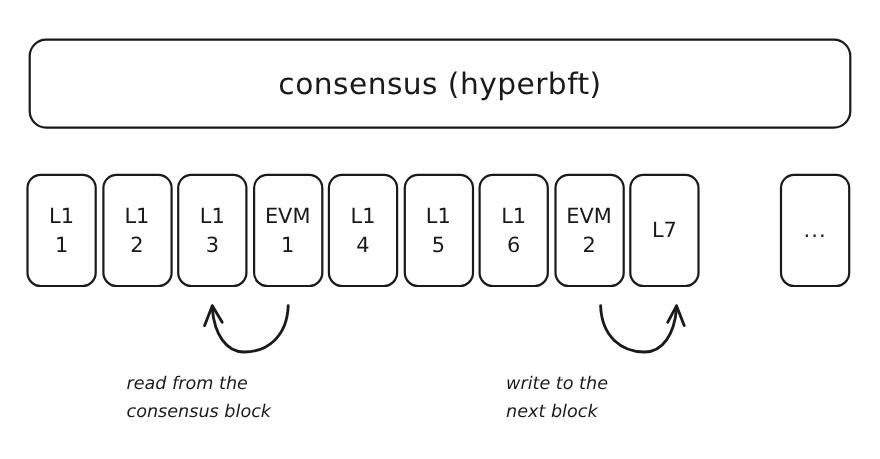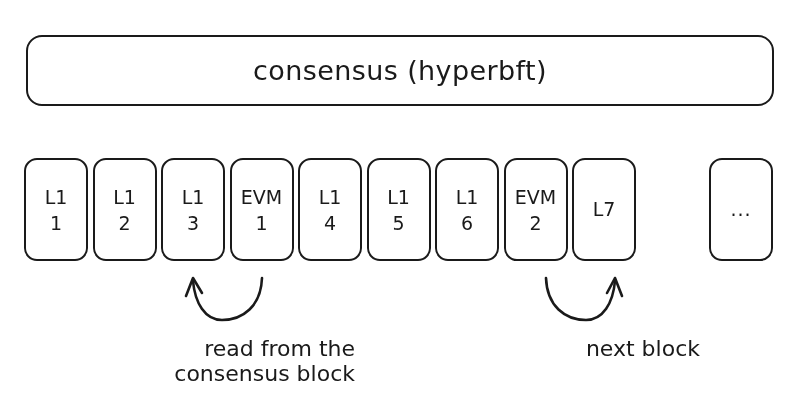--- a/index.html
+++ b/index.html
@@ -22,21 +22,21 @@
     width: 800px;
     height: 417px;
   }
 
   
   .consensus-bar {
     position: absolute;
     left: 26px;
     top: 35px;
     width: 748px;
-    height: 71px;
+    height: 82px;
     box-sizing: border-box;
     border: 2px solid #1a1a1a;
     border-radius: 16px;
     background: #ffffff;
     display: flex;
     align-items: center;
     justify-content: center;
   }
   .consensus-title {
     font-size: 27px;
@@ -84,24 +84,25 @@
   }
   .block.ellipsis .block-label {
     font-size: 19px;
     letter-spacing: 1px;
   }
 
   
   .annotation-caption {
     position: absolute;
     width: 240px;
-    text-align: right;
-    font-size: 22px;
+    text-align: left;
+    font-size: 16px;
     line-height: 25px;
     color: #1a1a1a;
+    font-style: italic;
   }
   .annotation-caption.left  { left: 115px; top: 336px; }
   .annotation-caption.right { left: 460px; top: 336px; }
   .caption-line { display: block; white-space: nowrap; }
 
   .arrow-svg {
     position: absolute;
     left: 0;
     top: 0;
     width: 800px;
@@ -175,16 +176,17 @@
 
     <path class="arrow-path" d="M 546 278 C 547 306 565 320 586 320 C 603 320 613 303 615 281"></path>
     <path class="arrow-path" d="M 615 278 L 607 293 M 615 278 L 622 296"></path>
   </svg>
 
   <div class="annotation-caption left">
     <span class="caption-line">read from the</span>
     <span class="caption-line">consensus block</span>
   </div>
   <div class="annotation-caption right">
+    <span class="caption-line">write to the</span>
     <span class="caption-line">next block</span>
   </div>
 
 </div>
 
 </body></html>

